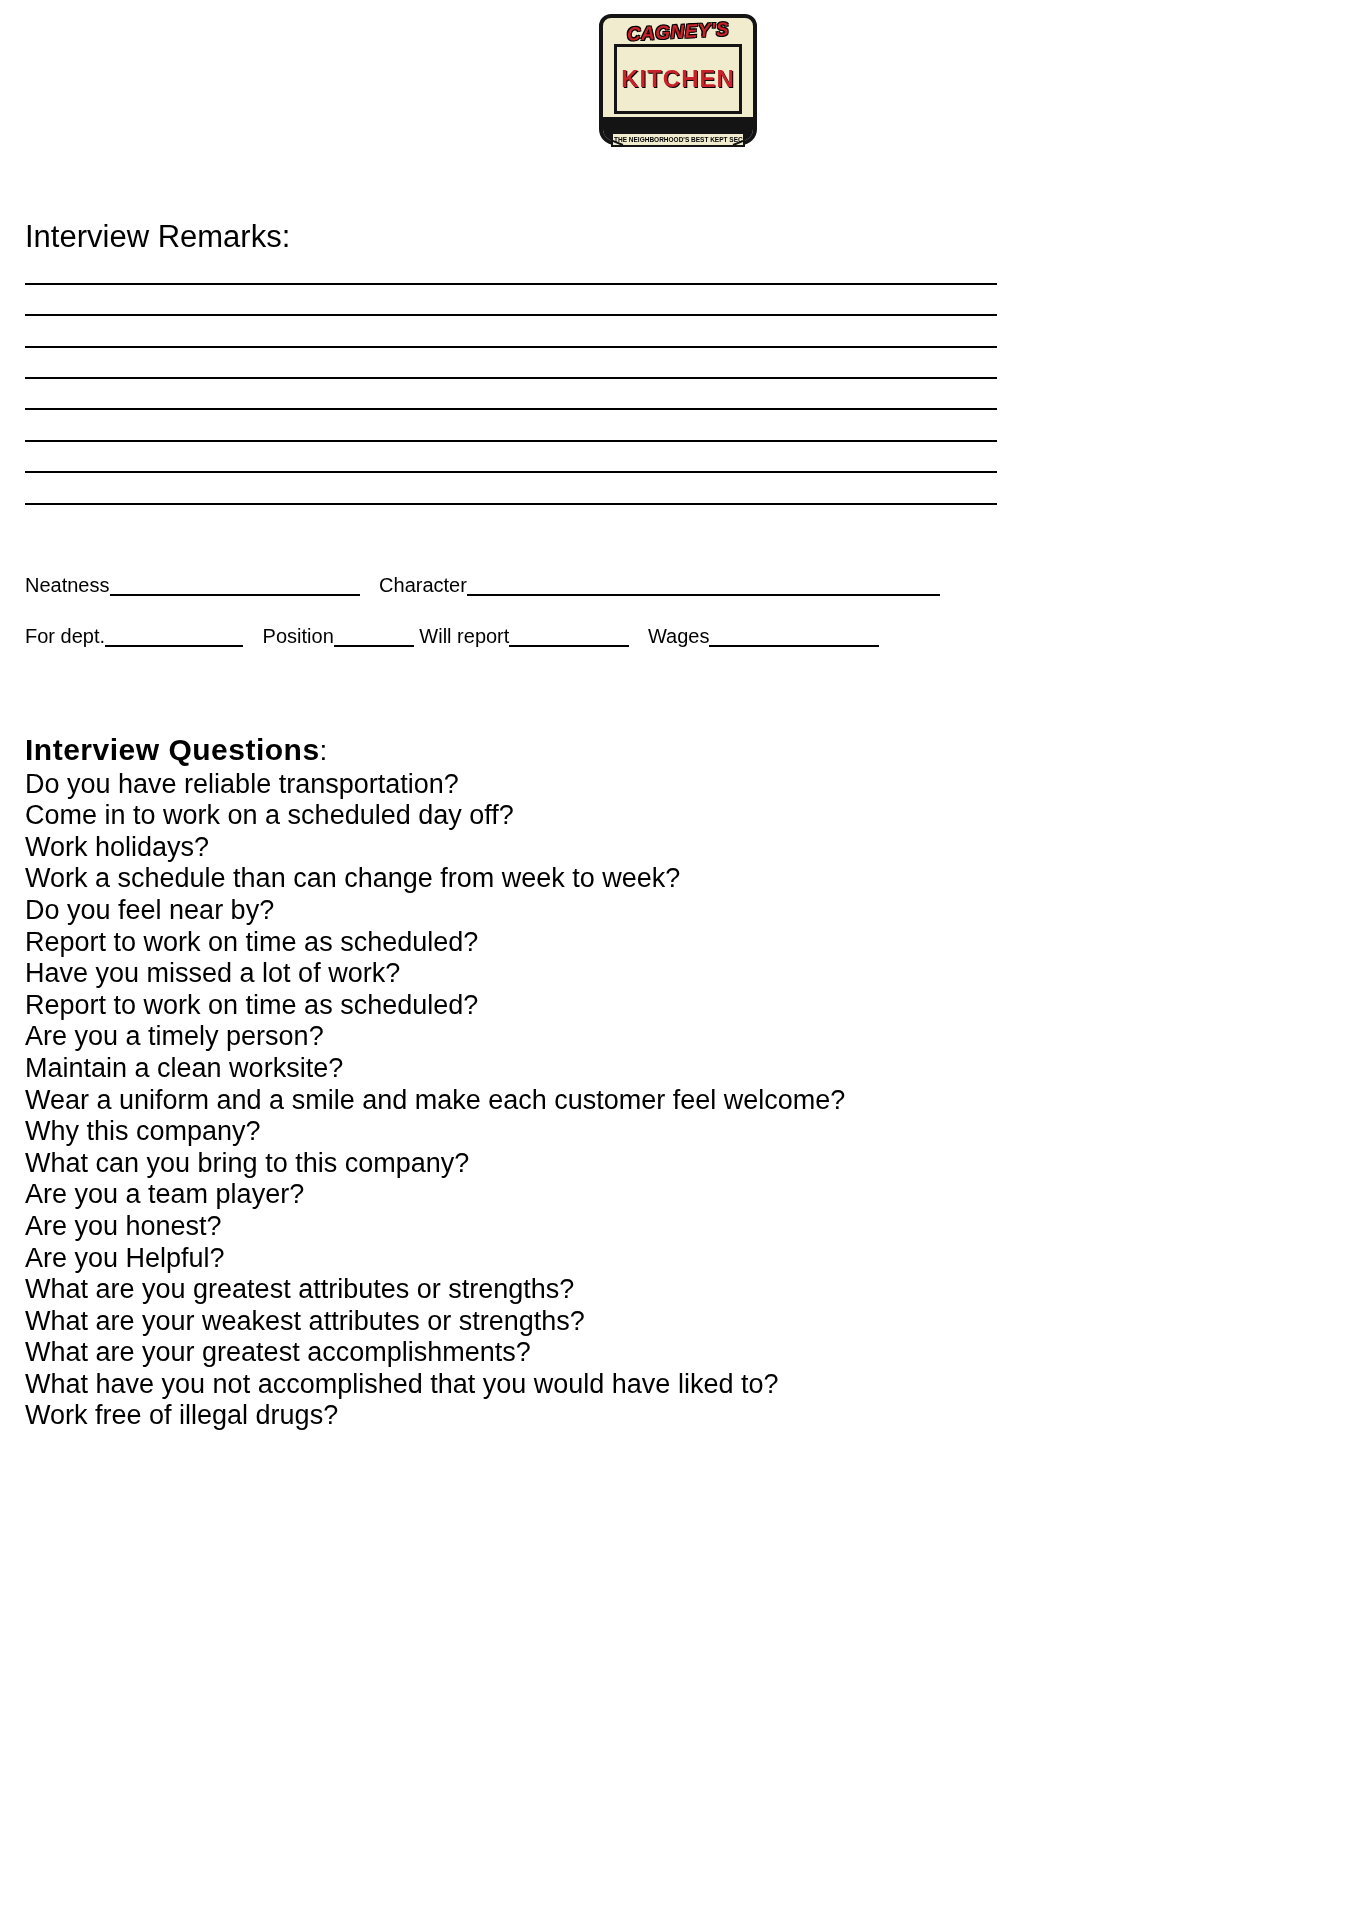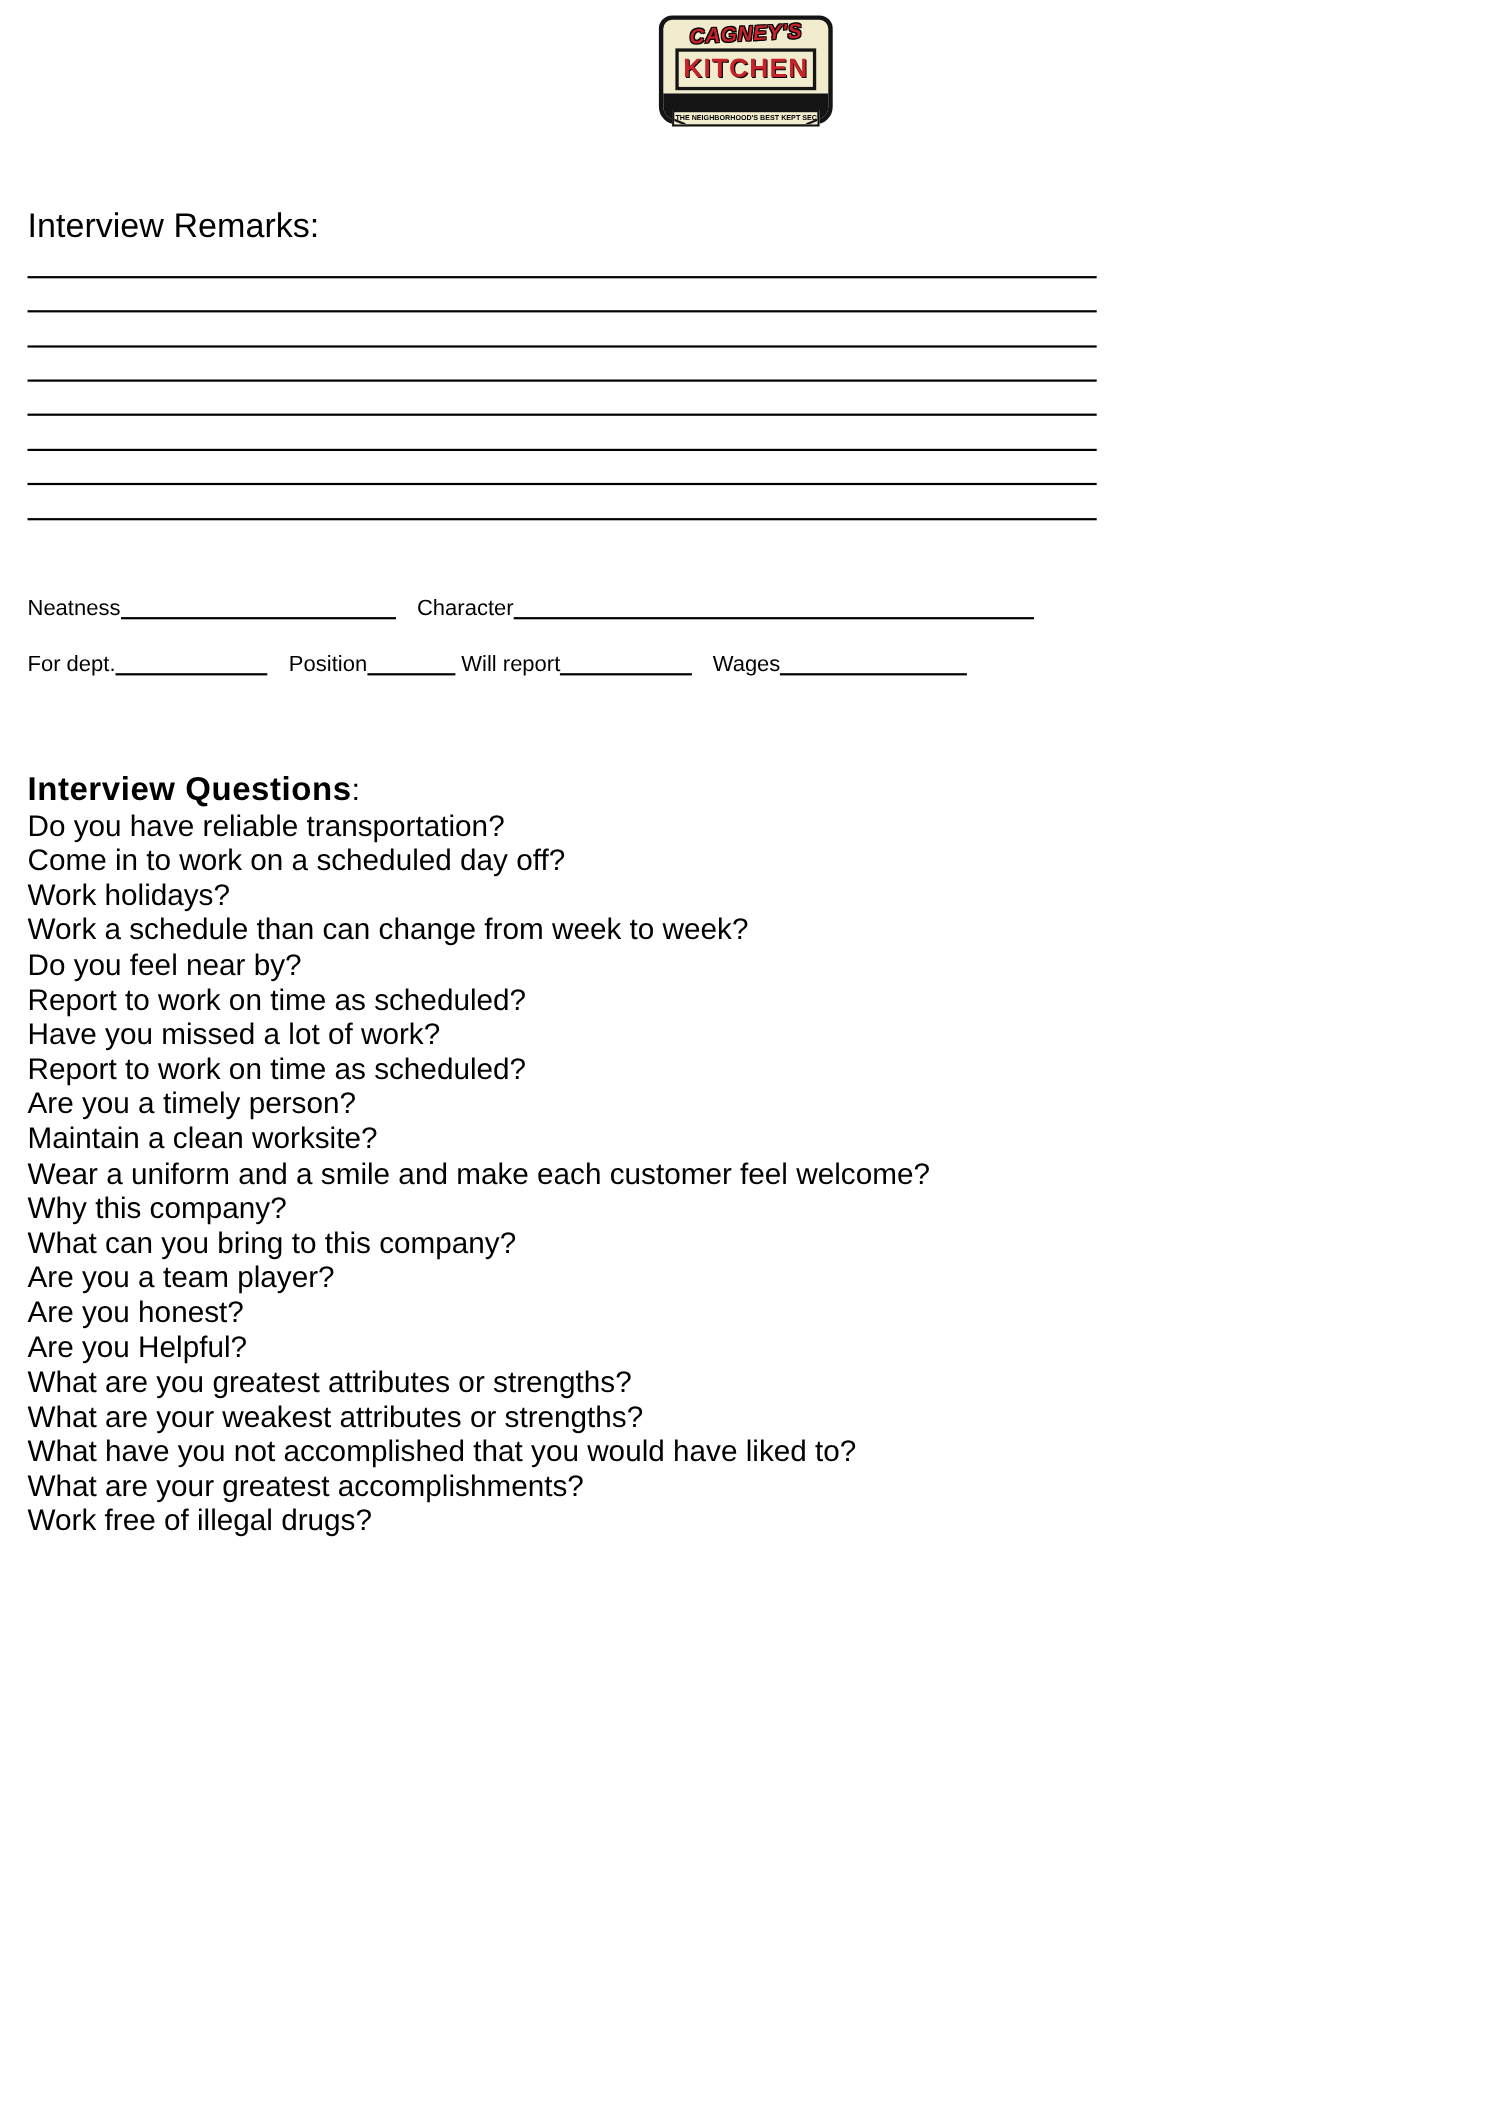--- a/index.html
+++ b/index.html
@@ -32,21 +32,21 @@
     letter-spacing: 0.5px;
     transform: rotate(-3deg);
     text-shadow: -1px -1px 0 #000, 1px -1px 0 #000, -1px 1px 0 #000, 1px 1px 0 #000;
     white-space: nowrap;
   }
   .kitchen-box {
     display: inline-block;
     margin-top: 1px;
     border: 3px solid #141414;
     background: #f1ecce;
-    padding: 2px 4px;
+    padding: 18px 4px;
   }
   .kitchen-text {
     font-size: 24px;
     font-weight: 800;
     color: #c8222a;
     letter-spacing: 1px;
     text-shadow: 1px 1px 0 #000;
     white-space: nowrap;
   }
   .badge-bottom {
@@ -171,19 +171,19 @@
       <div class="q">Are you a timely person?</div>
       <div class="q">Maintain a clean worksite?</div>
       <div class="q">Wear a uniform and a smile and make each customer feel welcome?</div>
       <div class="q">Why this company?</div>
       <div class="q">What can you bring to this company?</div>
       <div class="q">Are you a team player?</div>
       <div class="q">Are you honest?</div>
       <div class="q">Are you Helpful?</div>
       <div class="q">What are you greatest attributes or strengths?</div>
       <div class="q">What are your weakest attributes or strengths?</div>
+      <div class="q">What are your greatest  accomplishments?</div>
       <div class="q">What have you not accomplished that you would have liked to?</div>
-      <div class="q">What are your greatest  accomplishments?</div>
       <div class="q">Work free of illegal drugs?</div>
     </div>
 
   </div>
 </div>
 
 </body></html>

